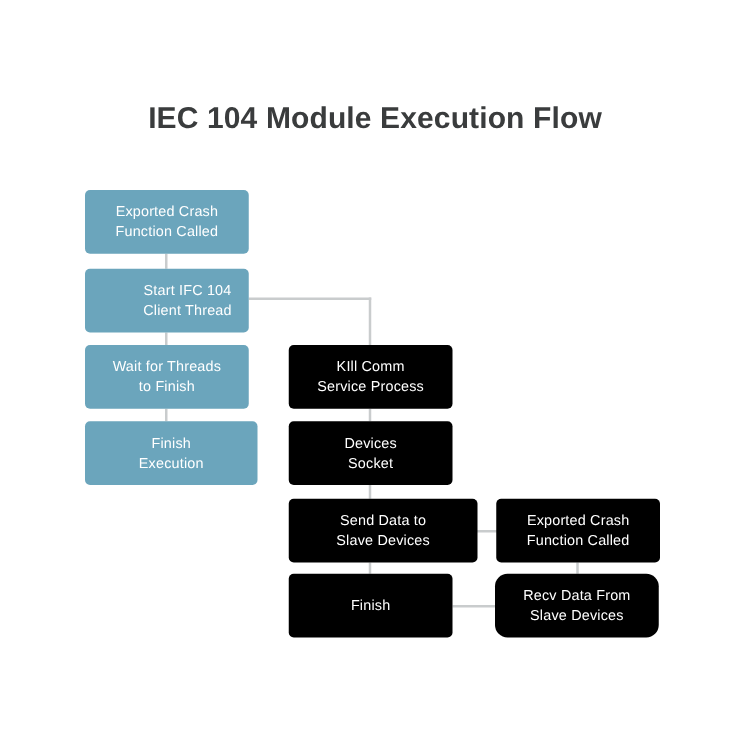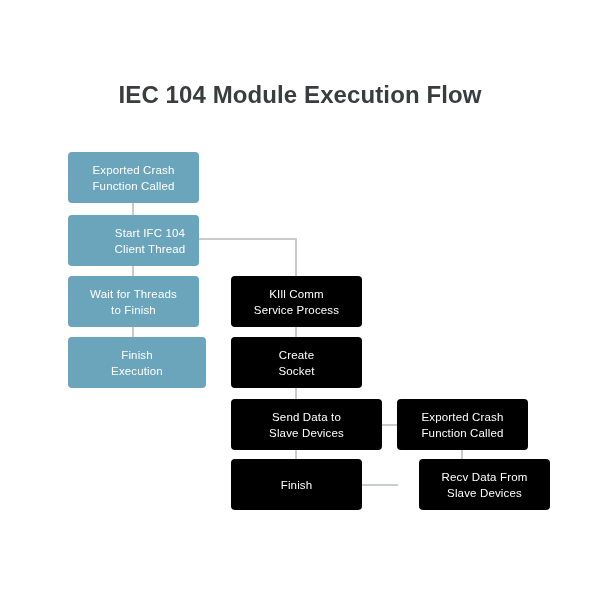--- a/index.html
+++ b/index.html
@@ -77,24 +77,24 @@
 Function Called</div>
   <div class="node blue" style="left:68px;  top:215px; width:131px; height:51px;padding-left:39px;">Start IFC 104
 Client Thread</div>
   <div class="node blue" style="left:68px;  top:276px; width:131px; height:51px;">Wait for Threads
 to Finish</div>
   <div class="node blue" style="left:68px;  top:337px; width:138px; height:51px;">Finish
 Execution</div>
 
   <div class="node green" style="left:231px; top:276px; width:131px; height:51px;">KIll Comm
 Service Process</div>
-  <div class="node green" style="left:231px; top:337px; width:131px; height:51px;">Create
+  <div class="node green" style="left:231px; top:337px; width:131px; height:51px;">Devices
 Socket</div>
   <div class="node green" style="left:231px; top:399px; width:151px; height:51px;">Send Data to
 Slave Devices</div>
   <div class="node green" style="left:231px; top:459px; width:131px; height:51px;">Finish</div>
 
   <div class="node green" style="left:397px; top:399px; width:131px; height:51px;">Exported Crash
 Function Called</div>
-  <div class="node green" style="left:419px; top:459px; width:131px; height:51px;">Recv Data From
+  <div class="node green" style="left:396px; top:459px; width:131px; height:51px;border-radius:10px;">Recv Data From
 Slave Devices</div>
 
 </div>
 
 </body></html>

